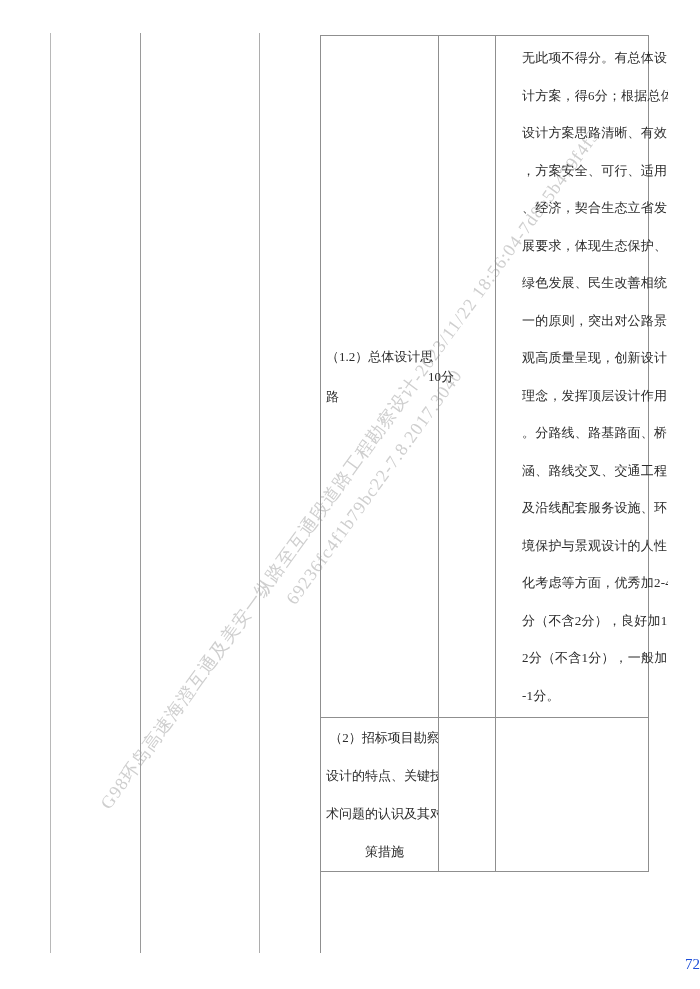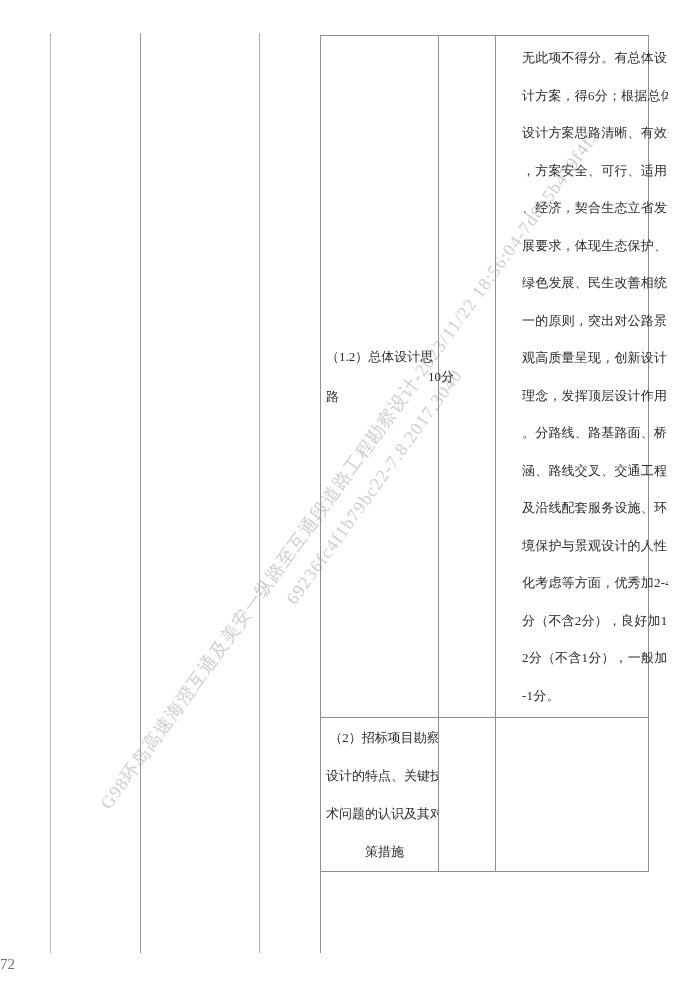--- a/index.html
+++ b/index.html
@@ -27,21 +27,21 @@
   }
   .v-center { display:flex; align-items:center; }
   .h-center { justify-content:center; }
   .item-text { padding-left:5px; line-height:40px; }
   .item-text-2 { padding-left:5px; line-height:38px;text-align:center; }
   .criteria-text { padding:3px 0 0 6px; line-height:37.5px; letter-spacing:0.2px; }
   .score-text { line-height:16px; }
   
   .page-number {
     position:absolute; left:0; right:0; top:956px;
-    text-align:left; font-size:15px; color:#737373;
+    text-align:right; font-size:15px; color:#1d4ed8;
   }
 </style>
 </head>
 <body>
 
 <div class="page">
 
   <div class="watermark">
     <div>G98环岛高速海澄互通及美安一纵路至互通段道路工程勘察设计-2023/11/22 18:56:04-7d8b5b479f4f3</div>
     <div>69236fc4f1b79bc22-7.8.2017.3040</div>

